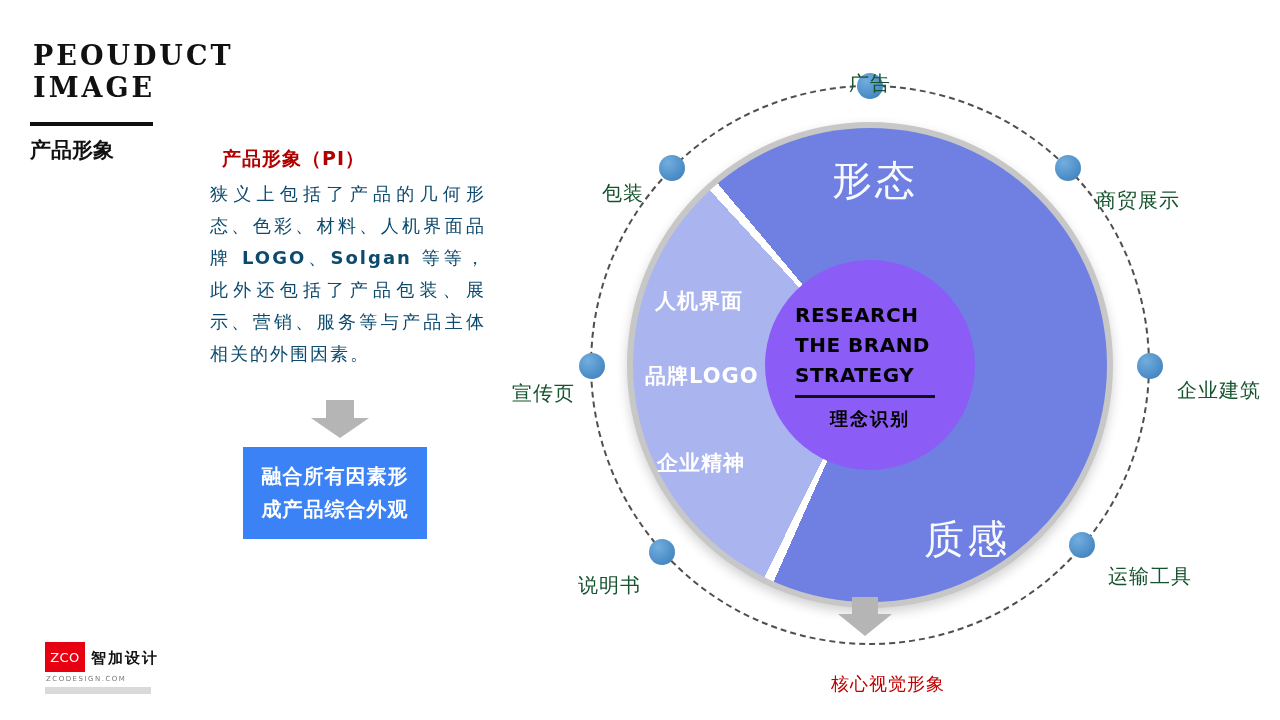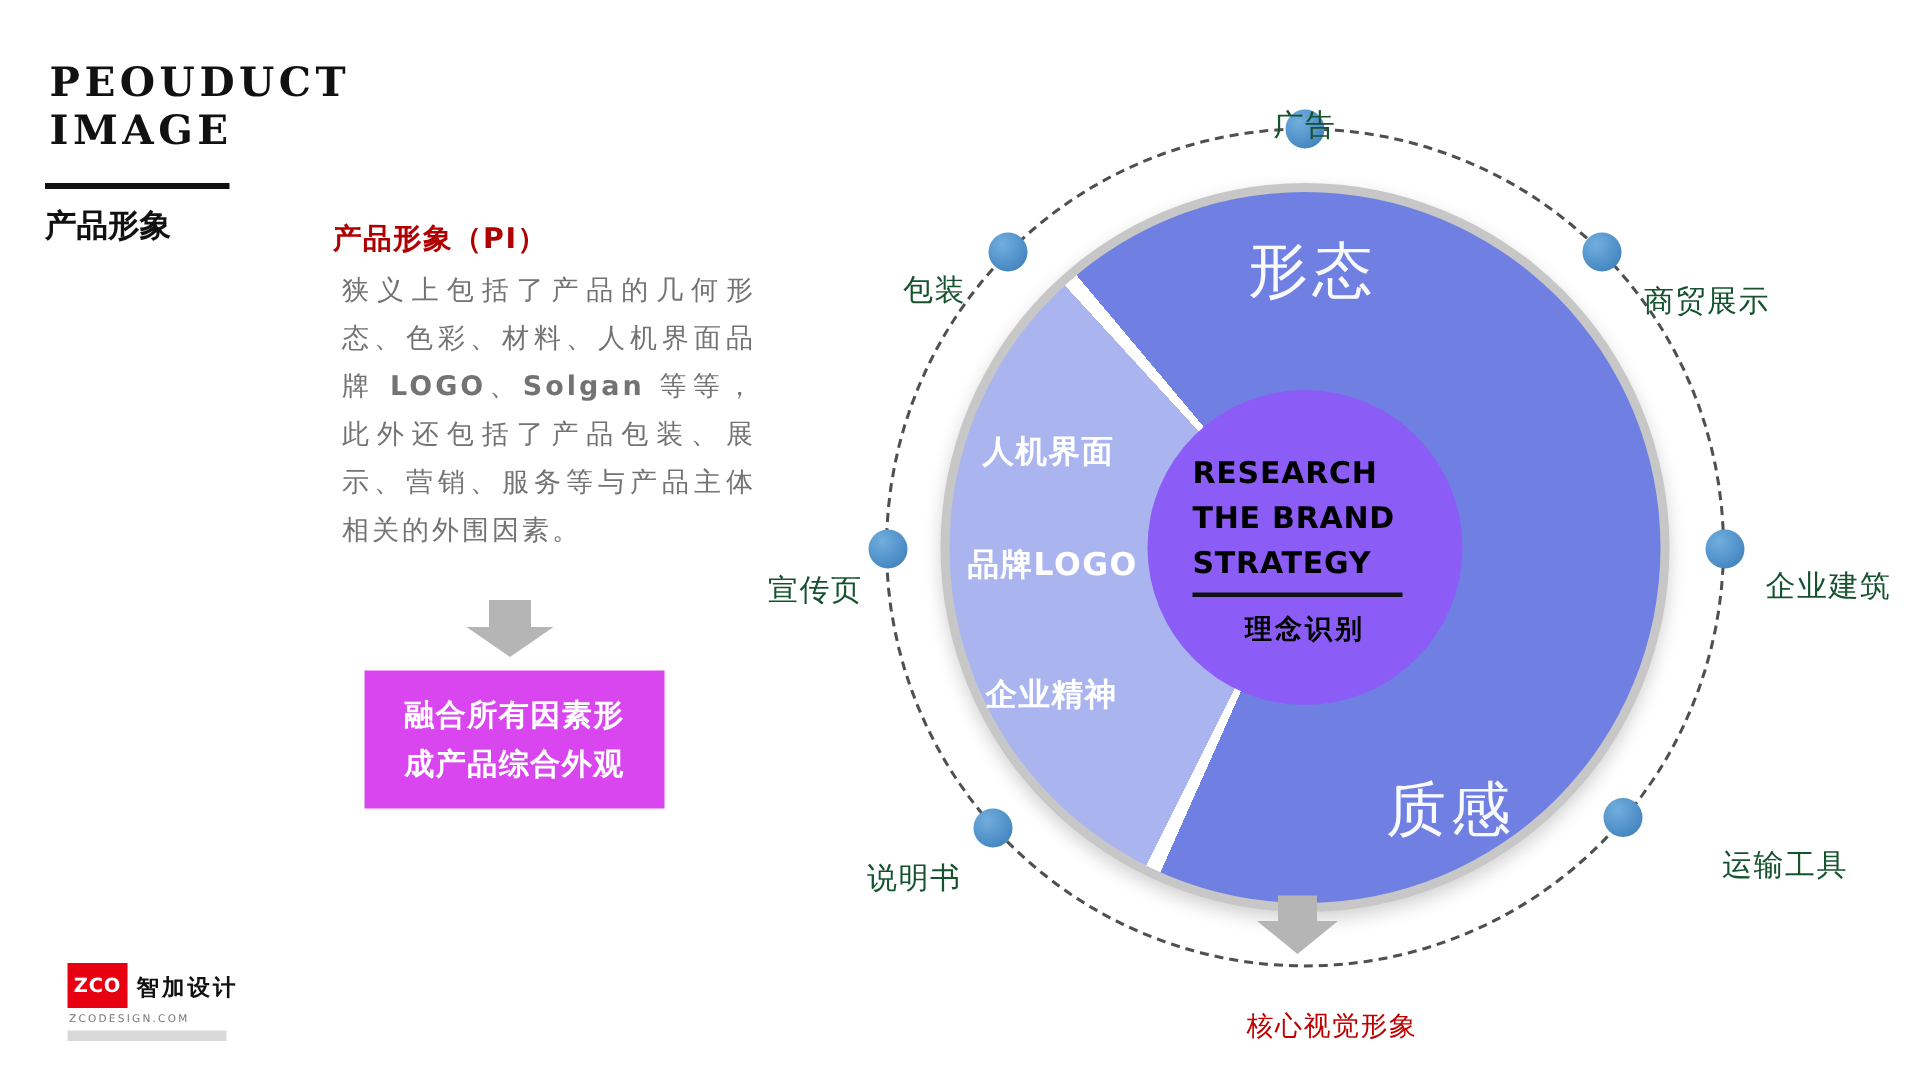--- a/index.html
+++ b/index.html
@@ -7,28 +7,28 @@
   body { font-family: "DejaVu Sans", "Liberation Sans", sans-serif; }
   .page { position: relative; width: 1280px; height: 720px; background: #fff; overflow: hidden; }
 
   
   .brand-title { position: absolute; left: 33px; top: 40px; font-family: "DejaVu Serif", "Liberation Serif", serif; font-weight: bold; font-size: 27px; letter-spacing: 3px; color: #111; line-height: 1.2; }
   .title-rule { position: absolute; left: 30px; top: 122px; width: 123px; height: 4px; background: #111; }
   .section-title { position: absolute; left: 30px; top: 136px; font-size: 21px; font-weight: bold; color: #111; }
 
   
   .pi-heading { position: absolute; left: 222px; top: 146px; font-size: 19px; font-weight: bold; color: #b00000; letter-spacing: 1px; }
-  .pi-body { position: absolute; left: 228px; top: 178px; width: 276px; font-size: 18px; line-height: 32px; letter-spacing: 2px; color: #737373; text-align: justify; }
+  .pi-body { position: absolute; left: 210px; top: 178px; width: 276px; font-size: 18px; line-height: 32px; letter-spacing: 2px; color: #0c4a6e; text-align: justify; }
   .arrow { position: absolute; }
   .arrow .shaft { margin: 0 auto; background: #b5b5b5; }
   .arrow .head { width: 0; height: 0; }
   .left-arrow { left: 311px; top: 400px; }
   .left-arrow .shaft { width: 28px; height: 18px; }
   .left-arrow .head { border-left: 29px solid transparent; border-right: 29px solid transparent; border-top: 20px solid #b5b5b5; }
-  .orange-box { position: absolute; left: 243px; top: 447px; width: 200px; height: 92px; background: #d946ef; color: #fff; font-weight: bold; font-size: 20px; line-height: 1.65; display: flex; flex-direction: column; align-items: center; justify-content: center; letter-spacing: 1px; }
+  .orange-box { position: absolute; left: 243px; top: 447px; width: 184px; height: 92px; background: #3b82f6; color: #fff; font-weight: bold; font-size: 20px; line-height: 1.65; display: flex; flex-direction: column; align-items: center; justify-content: center; letter-spacing: 1px; }
 
   
   .dashed-circle { position: absolute; left: 590px; top: 85px; width: 560px; height: 560px; border: 2px dashed #4f4f4f; border-radius: 50%; }
   .donut-rim { position: absolute; left: 627px; top: 122px; width: 486px; height: 486px; border-radius: 50%; background: #c7c7c7; box-shadow: 0 5px 12px rgba(0,0,0,0.18); }
   .donut { position: absolute; left: 6px; top: 6px; width: 474px; height: 474px; border-radius: 50%;
     background: conic-gradient(from 0deg,
       #6f80e2 0deg 204deg,
       #ffffff 204deg 206.5deg,
       #aab5ef 206.5deg 317.5deg,
       #ffffff 317.5deg 320deg,
@@ -45,21 +45,21 @@
   .dot { position: absolute; width: 26px; height: 26px; border-radius: 50%; background: radial-gradient(circle at 35% 30%, #72aede, #4e8fc8 60%, #3c77b0); }
   .nlabel { position: absolute; font-size: 20px; color: #14532d; letter-spacing: 1px; white-space: nowrap; margin-top: 24px; }
   .nlabel.r { text-align: right; }
 
   .bottom-arrow { left: 838px; top: 597px; }
   .bottom-arrow .shaft { width: 26px; height: 17px; }
   .bottom-arrow .head { border-left: 27px solid transparent; border-right: 27px solid transparent; border-top: 22px solid #b5b5b5; }
   .diagram-caption { position: absolute; left: 808px; top: 672px; width: 160px; text-align: center; font-size: 18px; color: #c00000; letter-spacing: 1px; }
 
   
-  .logo-mark { position: absolute; left: 45px; top: 642px; width: 40px; height: 30px; background: #e60012; color: #fff; font-weight: bold; font-size: 13px; display: flex; align-items: center; justify-content: center; letter-spacing: 0.5px; }
+  .logo-mark { position: absolute; left: 45px; top: 642px; width: 40px; height: 30px; background: #e60012; color: #fff; font-weight: normal; font-size: 13px; display: flex; align-items: center; justify-content: center; letter-spacing: 0.5px; }
   .logo-name { position: absolute; left: 91px; top: 649px; font-size: 15px; font-weight: bold; color: #111; letter-spacing: 2px; }
   .logo-domain { position: absolute; left: 46px; top: 675px; font-size: 7px; letter-spacing: 1.5px; color: #777; }
   .logo-tagline-bar { position: absolute; left: 45px; top: 687px; width: 106px; height: 7px; background: #d9d9d9; }
 </style>
 </head>
 <body>
 
 <div class="page">
 
   <div class="brand-title">
@@ -111,21 +111,21 @@
   <span class="dot" style="left:1055px; top:155px;"></span>
   <span class="dot" style="left:1137px; top:353px;"></span>
   <span class="dot" style="left:1069px; top:532px;"></span>
   <span class="dot" style="left:649px; top:539px;"></span>
   <span class="dot" style="left:579px; top:353px;"></span>
   <span class="dot" style="left:659px; top:155px;"></span>
 
   <div class="nlabel" style="left:840px; top:46px; width:60px; text-align:center;">广告</div>
   <div class="nlabel" style="left:1096px; top:163px;">商贸展示</div>
   <div class="nlabel" style="left:1177px; top:353px;">企业建筑</div>
-  <div class="nlabel" style="left:1148px; top:539px;">运输工具</div>
+  <div class="nlabel" style="left:1108px; top:539px;">运输工具</div>
   <div class="nlabel r" style="left:578px; top:548px;">说明书</div>
   <div class="nlabel r" style="left:512px; top:356px;">宣传页</div>
   <div class="nlabel r" style="left:602px; top:156px;">包装</div>
 
   <div class="arrow bottom-arrow">
     <div class="shaft"></div>
     <div class="head"></div>
   </div>
   <div class="diagram-caption">核心视觉形象</div>
 

